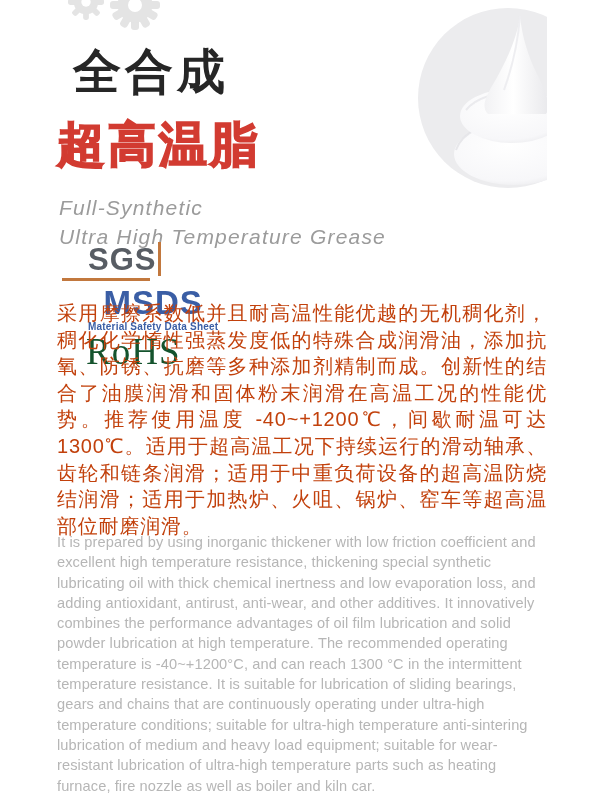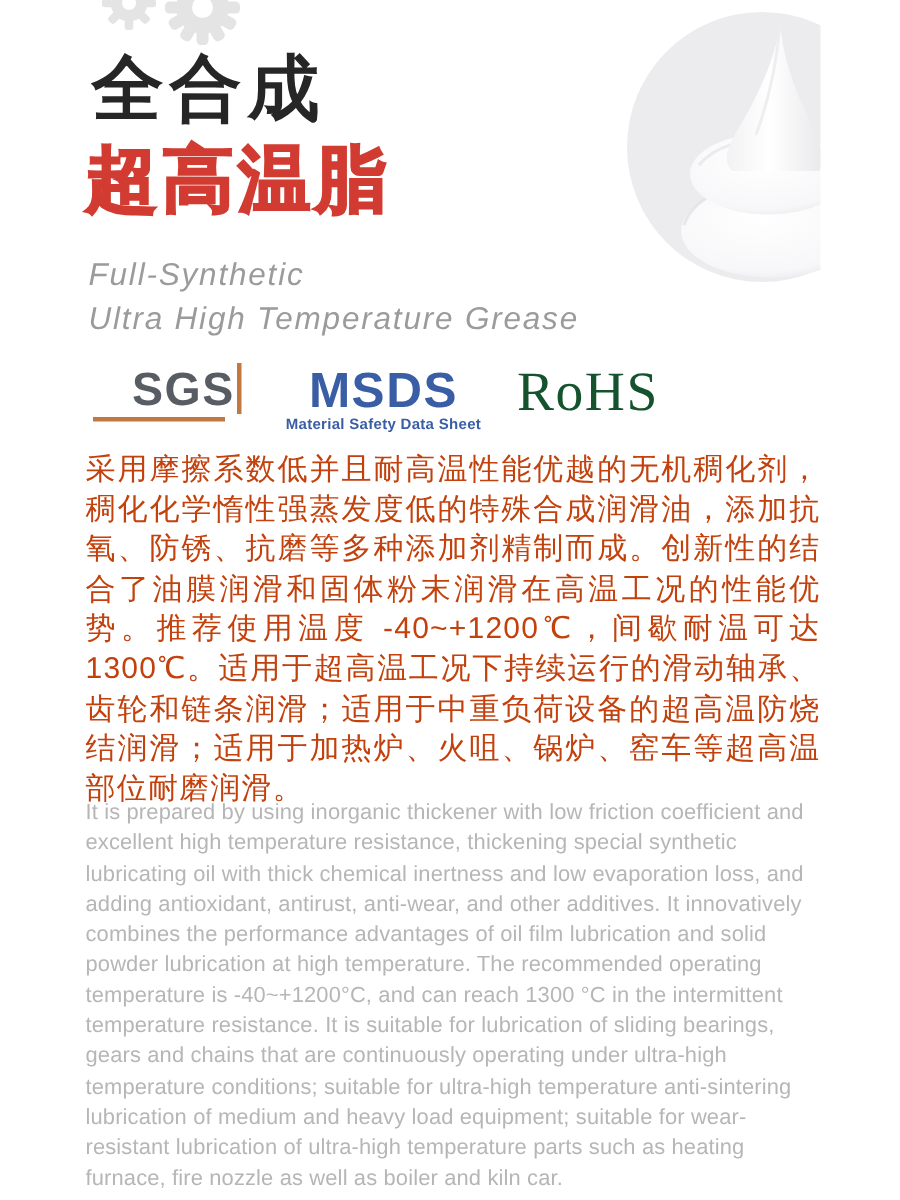--- a/index.html
+++ b/index.html
@@ -17,27 +17,27 @@
   .gear-2{left:42px;top:-20px;width:50px;height:50px;}
 
   
   .product-photo{position:absolute;left:418px;top:0;width:182px;height:200px;}
   .photo-circle{position:absolute;left:0;top:8px;width:180px;height:180px;border-radius:50%;background:#ececee;}
   .dollop{position:absolute;left:14px;top:10px;width:152px;height:180px;}
   .photo-edge{position:absolute;left:129px;top:0;width:53px;height:200px;background:#ffffff;}
 
   
   .header{position:absolute;left:57px;top:28px;}
-  .title-line1{margin:4px;font-size:48px;font-weight:600;color:#262626;letter-spacing:4px;line-height:1.18;}
+  .title-line1{margin:16px;font-size:48px;font-weight:600;color:#262626;letter-spacing:4px;line-height:1.18;}
   .title-line2{margin:0;font-size:48px;font-weight:900;color:#d23b31;-webkit-text-stroke:1.6px #d23b31;letter-spacing:3px;line-height:1.18;}
   .subtitle{margin:20px 0 0 2px;font-style:italic;color:#9b9b9b;font-size:21px;line-height:29px;letter-spacing:1.2px;}
   .subtitle p{margin:0;}
 
   
-  .badges{position:absolute;left:62px;top:242px;display:flex;align-items:flex-start;}
+  .badges{position:absolute;left:62px;top:242px;display:flex;align-items:flex-start;flex-direction:column;}
   .badge{position:relative;}
   .badge-sgs{padding:2px 8px 10px 26px;}
   .sgs-label{font-size:31px;font-weight:bold;color:#585d64;letter-spacing:1px;line-height:1;}
   .sgs-underline{position:absolute;left:0;bottom:4px;width:88px;height:3px;background:#c2783e;}
   .sgs-vline{position:absolute;right:3px;top:0;width:3px;height:34px;background:#c2783e;}
   .badge-msds{margin-left:26px;display:flex;flex-direction:column;align-items:center;padding-top:1px;}
   .msds-label{font-size:33px;font-weight:800;color:#3a5ea5;letter-spacing:1px;line-height:1;}
   .msds-sublabel{font-size:10px;font-weight:bold;color:#3a5ea5;margin-top:2px;letter-spacing:0.2px;white-space:nowrap;}
   .badge-rohs{margin-left:24px;padding-top:1px;}
   .rohs-label{font-family:"Liberation Serif",serif;font-size:37px;color:#14532d;line-height:1;letter-spacing:1px;}

